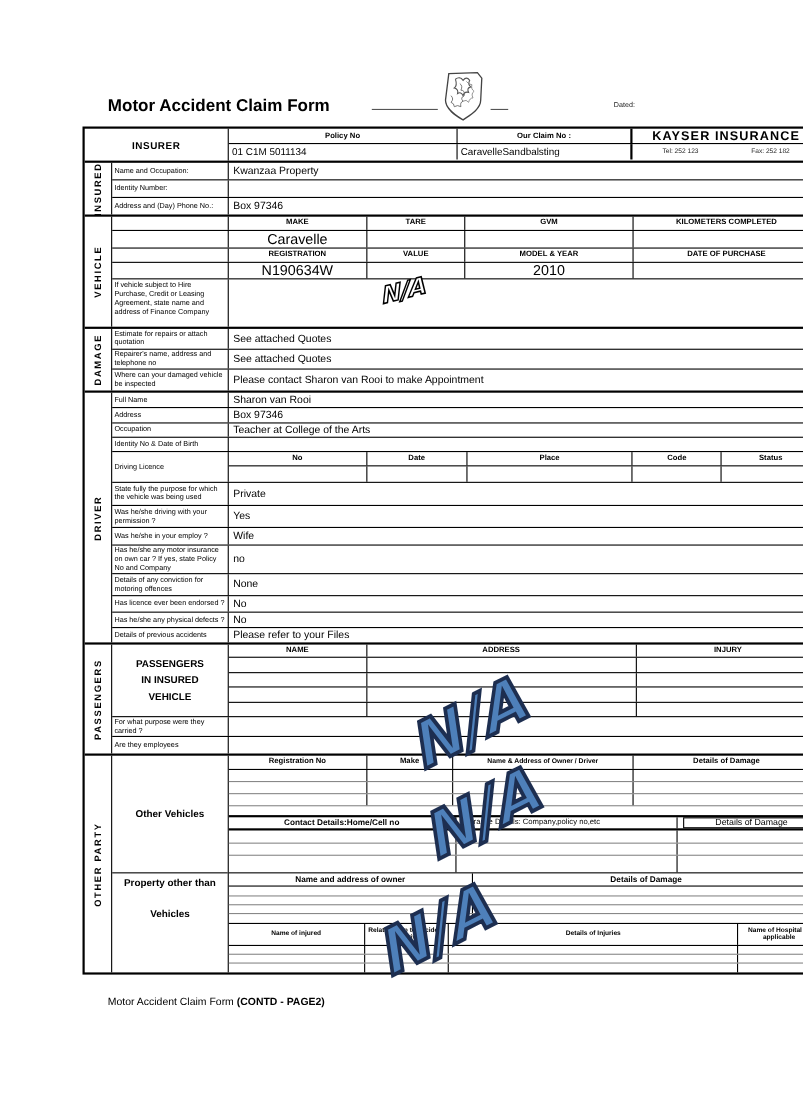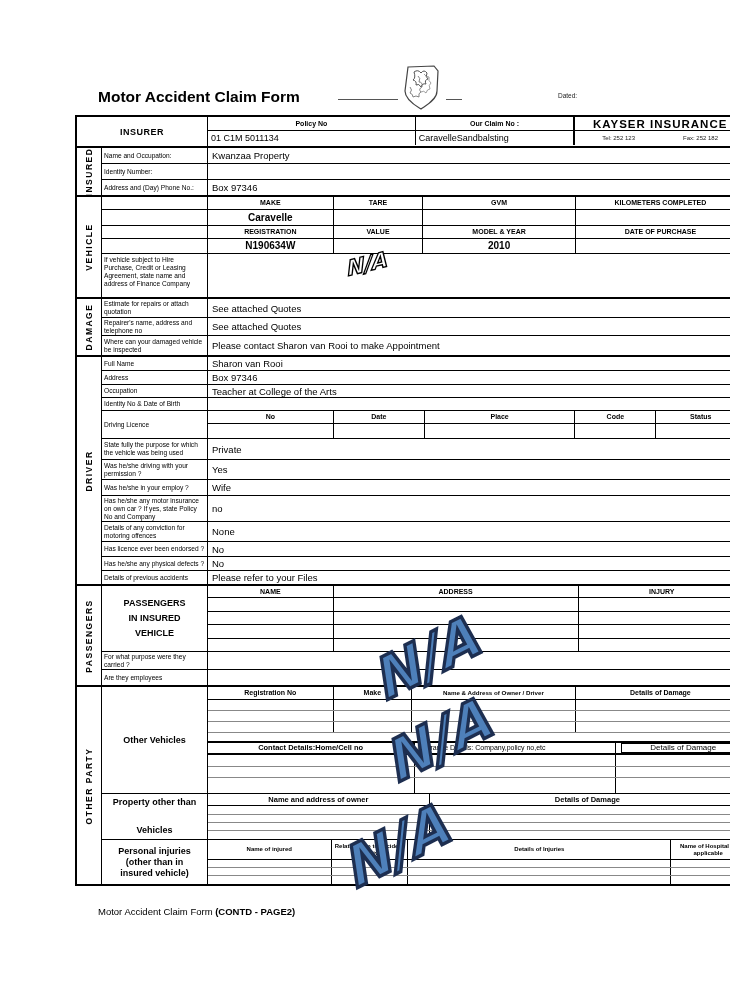--- a/index.html
+++ b/index.html
@@ -31,21 +31,21 @@
          padding:1px 2px; display:flex; align-items:center; }
   .val { flex:1; font-size:9.5px; padding:0 4px; display:flex; align-items:center; min-width:0; }
 
   
   .tbl { flex:1; display:flex; flex-direction:column; min-width:0; }
   .trow { display:flex; border-bottom:1px solid #000; }
   .trow:last-child { border-bottom:none; }
   .trow.gray { border-bottom:1px solid #888; }
   .tcell { border-right:1px solid #000; display:flex; align-items:center; justify-content:center;
            font-size:7px; font-weight:bold; text-align:center; line-height:7.5px; padding:0 2px; min-width:0; overflow:hidden;}
-  .tcell.v { font-weight:bold; font-size:10px; }
+  .tcell.v { font-weight:normal; font-size:13px; }
   .tcell.left { justify-content:flex-start; }
   .tcell:last-child { border-right:none; }
 
   
   .ins-left { width:131px; flex:none; border-right:1px solid #000; display:flex;
               align-items:center; justify-content:center; font-weight:bold; font-size:9px; letter-spacing:.5px;}
   .ins-right { flex:1; display:flex; flex-direction:column; }
   .ins-row { display:flex; height:14px; }
   .ins-row.hdr { border-bottom:1px solid #000; }
   .c-policy { flex:0 0 38.7%; border-right:1px solid #000; }
@@ -348,25 +348,20 @@
       <div class="sec-col">
           <span>OTHER PARTY</span>
         </div>
       <div style="flex:1; display:flex; min-width:0;">
         <div class="op-lblcol">
           <div class="op-lblcell" style="height:107px;">Other Vehicles</div>
           <div class="op-lblcell" style="height:46px; justify-content:space-between; padding:2px 0;">
             <span>Property other than</span>
             <span>Vehicles</span>
           </div>
-          <div class="op-lblcell" style="height:44px; line-height:11px;">
-            <span>Personal injuries</span>
-            <span>(other than in</span>
-            <span>insured vehicle)</span>
-          </div>
         </div>
         <div class="op-body">
 
           <div class="trow" style="height:13px;">
             <div class="tcell" style="flex:0 0 23.4%;">Registration No</div>
             <div class="tcell" style="flex:0 0 14.6%;">Make</div>
             <div class="tcell" style="flex:0 0 30.5%; font-size:6.2px;">Name &amp; Address of Owner / Driver</div>
             <div class="tcell" style="flex:1;">Details of Damage</div>
           </div>
           <div class="trow gray" style="height:11px;">

